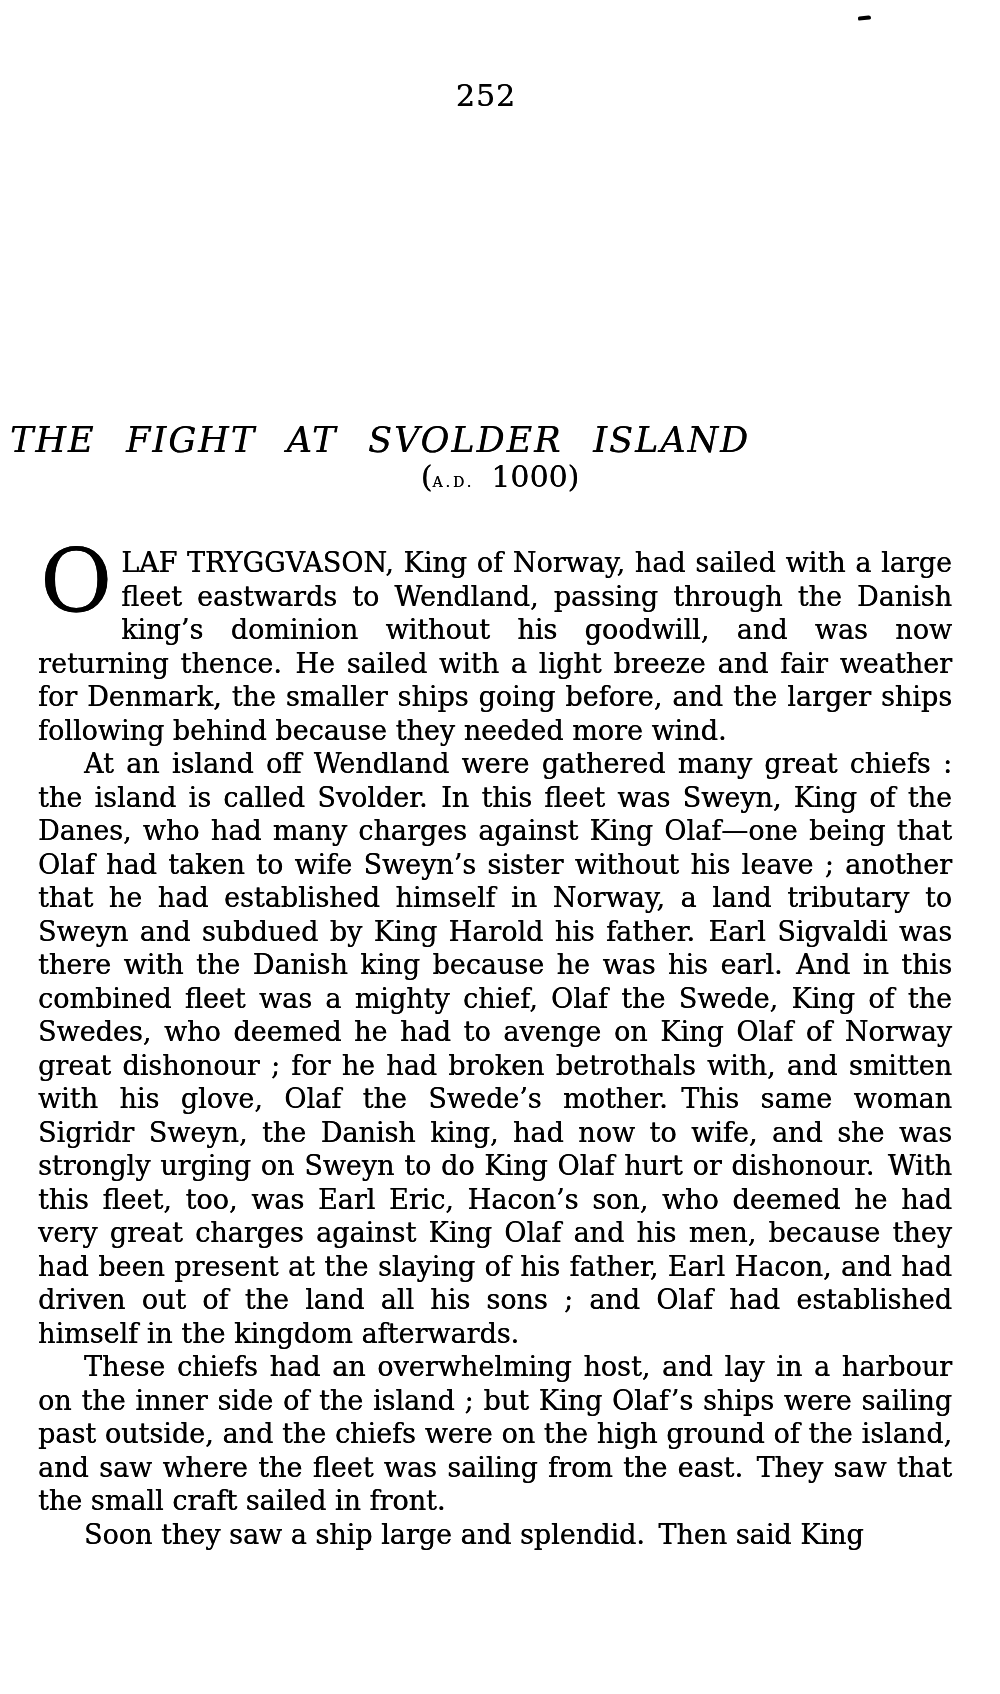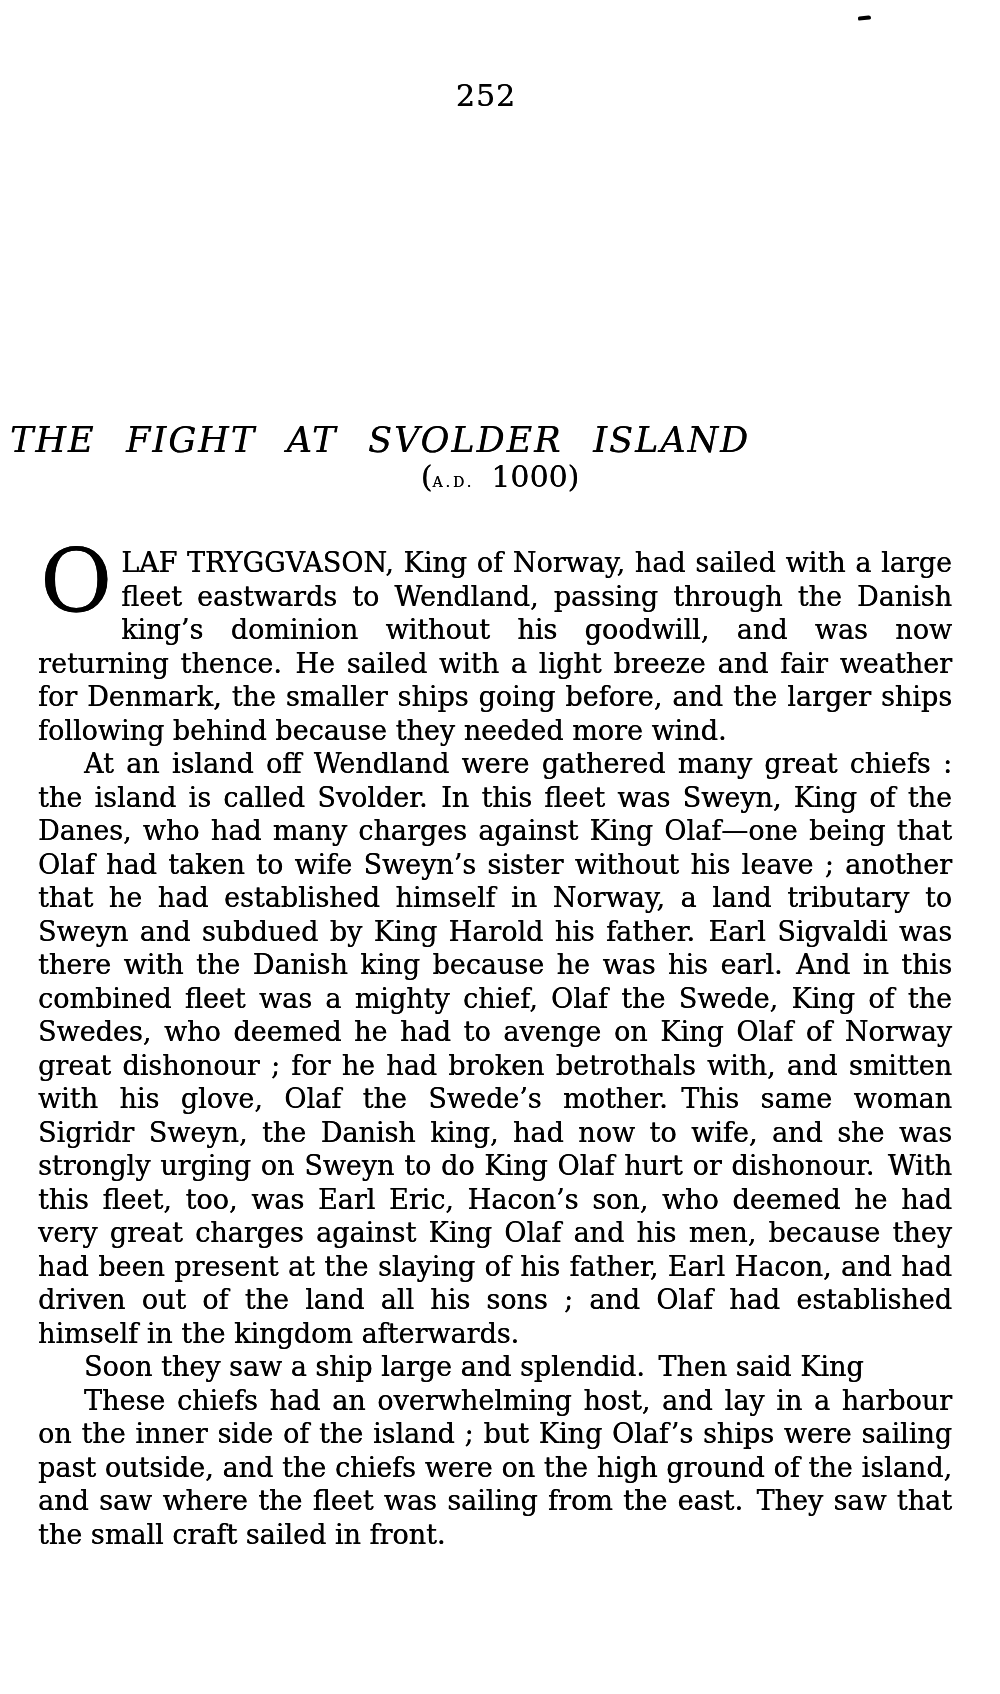--- a/index.html
+++ b/index.html
@@ -98,16 +98,16 @@
 
   <div class="page-number">252</div>
 
   <h1 class="title">THE FIGHT AT SVOLDER ISLAND</h1>
 
   <div class="subtitle"><span class="sub-paren">(</span><span class="sub-era">A.D.</span><span class="sub-year">1000)</span></div>
 
   <div class="body-text">
     <p class="opening"><span class="dropcap">O</span><span class="lead-caps">LAF TRYGGVASON</span><span>, King of Norway, had sailed with a large fleet eastwards to Wendland, passing through the Danish king’s dominion without his goodwill, and was now returning thence. He sailed with a light breeze and fair weather for Denmark, the smaller ships going before, and the larger ships following behind because they needed more wind.</span></p>
     <p class="indented">At an island off Wendland were gathered many great chiefs&nbsp;: the island is called Svolder. In this fleet was Sweyn, King of the Danes, who had many charges against King Olaf—one being that Olaf had taken to wife Sweyn’s sister without his leave&nbsp;; another that he had established himself in Norway, a land tributary to Sweyn and subdued by King Harold his father. Earl Sigvaldi was there with the Danish king because he was his earl. And in this combined fleet was a mighty chief, Olaf the Swede, King of the Swedes, who deemed he had to avenge on King Olaf of Norway great dishonour&nbsp;; for he had broken betrothals with, and smitten with his glove, Olaf the Swede’s mother. This same woman Sigridr Sweyn, the Danish king, had now to wife, and she was strongly urging on Sweyn to do King Olaf hurt or dishonour. With this fleet, too, was Earl Eric, Hacon’s son, who deemed he had very great charges against King Olaf and his men, because they had been present at the slaying of his father, Earl Hacon, and had driven out of the land all his sons&nbsp;; and Olaf had established himself in the kingdom afterwards.</p>
+    <p class="indented">These chiefs had an overwhelming host, and lay in a harbour on the inner side of the island&nbsp;; but King Olaf’s ships were sailing past outside, and the chiefs were on the high ground of the island, and saw where the fleet was sailing from the east. They saw that the small craft sailed in front.</p>
     <p class="indented">Soon they saw a ship large and splendid. Then said King</p>
-    <p class="indented">These chiefs had an overwhelming host, and lay in a harbour on the inner side of the island&nbsp;; but King Olaf’s ships were sailing past outside, and the chiefs were on the high ground of the island, and saw where the fleet was sailing from the east. They saw that the small craft sailed in front.</p>
   </div>
 </div>
 
 </body></html>

